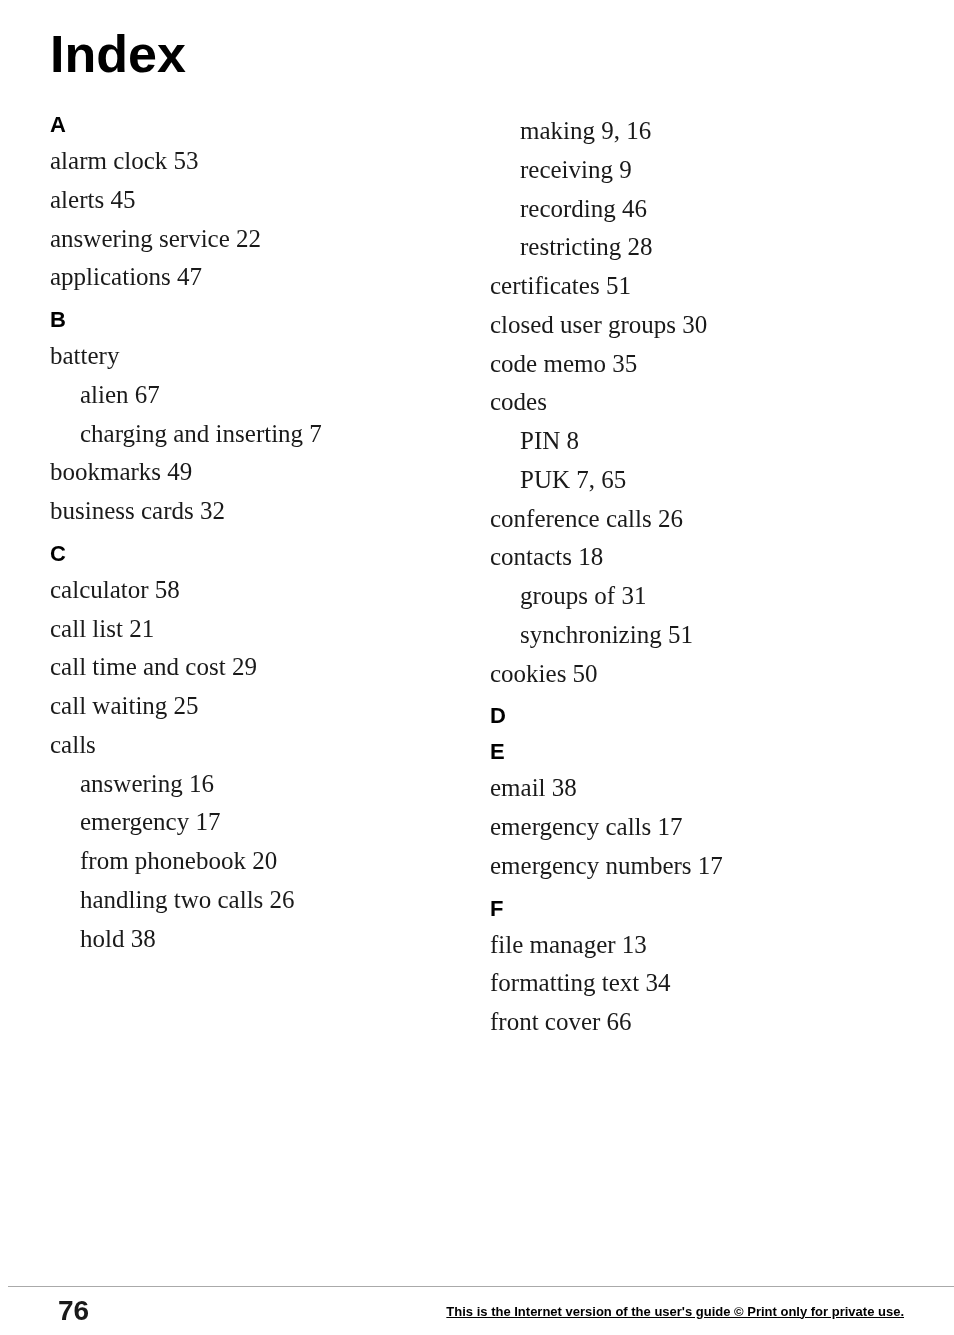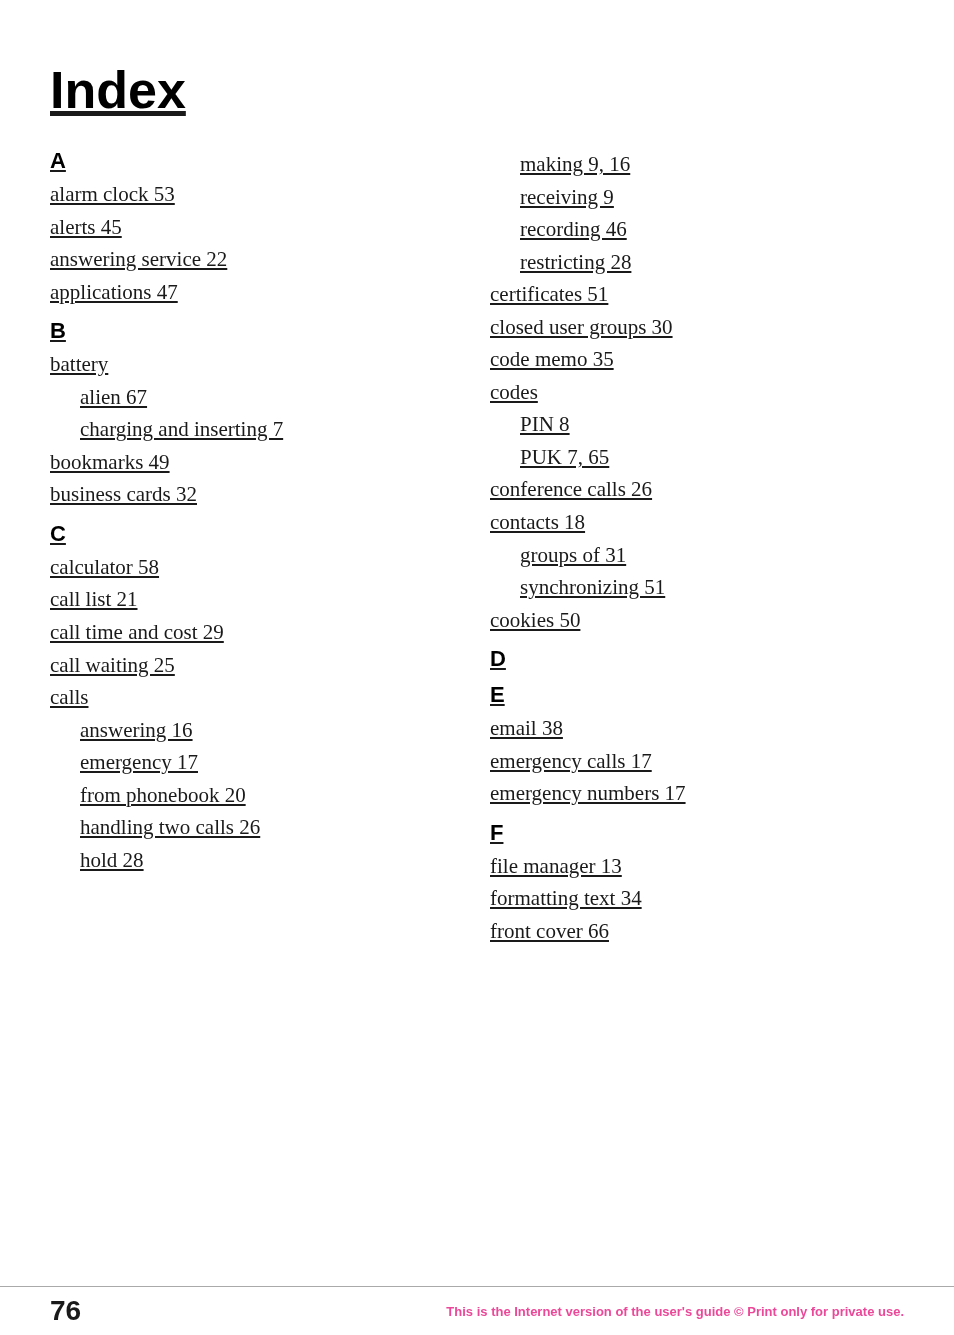--- a/index.html
+++ b/index.html
@@ -5,22 +5,21 @@
     * { margin: 0; padding: 0; box-sizing: border-box; }
     body {
       width: 954px;
       min-height: 1335px;
       background: #fff;
       font-family: Georgia, 'Times New Roman', Times, serif;
       color: #1a1a1a;
       position: relative;
     }
     .page {
-      padding: 60px 50px 60px 50px;
-      text-decoration: underline;
+      padding: 24px 50px 60px 50px;
     }
     h1.index-title {
       font-size: 52px;
       font-weight: 900;
       font-family: Arial, Helvetica, sans-serif;
       margin-bottom: 28px;
       color: #000;
     }
     .columns {
       display: flex;
@@ -39,52 +38,53 @@
       font-weight: 900;
       font-family: Arial, Helvetica, sans-serif;
       margin-bottom: 4px;
       margin-top: 24px;
       color: #000;
     }
     .section-letter:first-child {
       margin-top: 0;
     }
     .entry {
-      font-size: 21px;
+      font-size: 25px;
       line-height: 1.55;
       color: #1a1a1a;
     }
     .entry.indent1 {
       padding-left: 30px;
     }
     .section-block {
       margin-bottom: 10px;
     }
     .footer-bar {
       position: absolute;
       bottom: 0;
-      left: 0;
+      left: 8px;
       right: 0;
       border-top: 1px solid #aaa;
       padding: 8px 50px;
       display: flex;
       align-items: center;
       justify-content: space-between;
     }
     .page-number {
       font-size: 28px;
       font-weight: bold;
       font-family: Arial, Helvetica, sans-serif;
       color: #1a1a1a;
     }
     .footer-note {
       font-size: 13px;
       font-weight: bold;
-      color: #ec4899;
+      color: #000000;
       font-family: Arial, Helvetica, sans-serif;
+      text-decoration: underline;
     }
   </style>
 </head>
 <body>
 
 <div class="page">
   <h1 class="index-title">Index</h1>
 
   <div class="columns">
 
@@ -111,21 +111,21 @@
         <div class="section-letter">C</div>
         <div class="entry">calculator 58</div>
         <div class="entry">call list 21</div>
         <div class="entry">call time and cost 29</div>
         <div class="entry">call waiting 25</div>
         <div class="entry">calls</div>
         <div class="entry indent1">answering 16</div>
         <div class="entry indent1">emergency 17</div>
         <div class="entry indent1">from phonebook 20</div>
         <div class="entry indent1">handling two calls 26</div>
-        <div class="entry indent1">hold 28</div>
+        <div class="entry indent1">hold 38</div>
       </div>
 
     </div>
 
     <div class="col-right">
 
       <div class="section-block">
         <div class="entry indent1">making 9, 16</div>
         <div class="entry indent1">receiving 9</div>
         <div class="entry indent1">recording 46</div>

